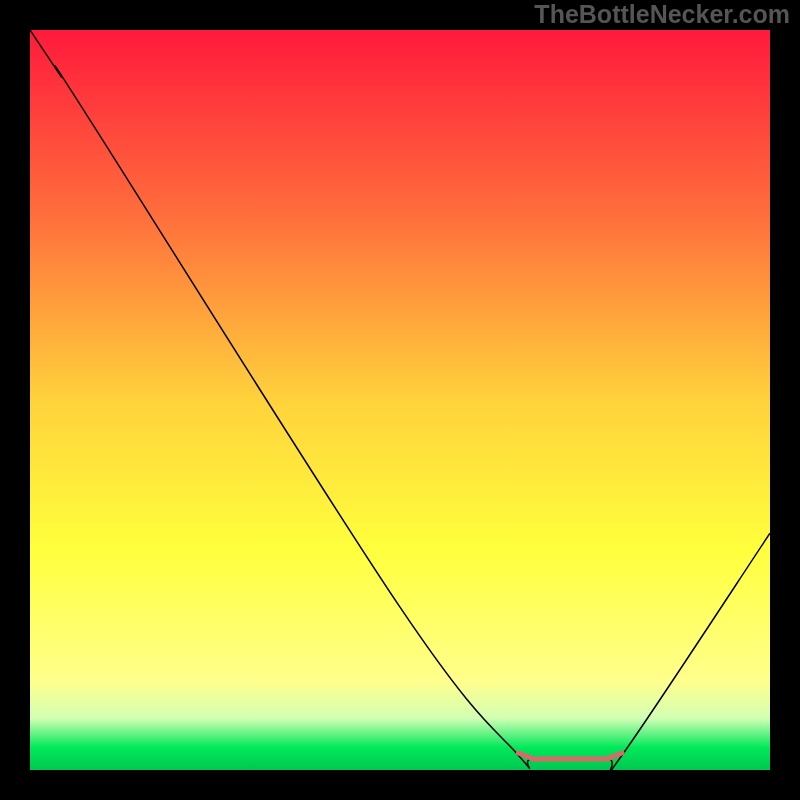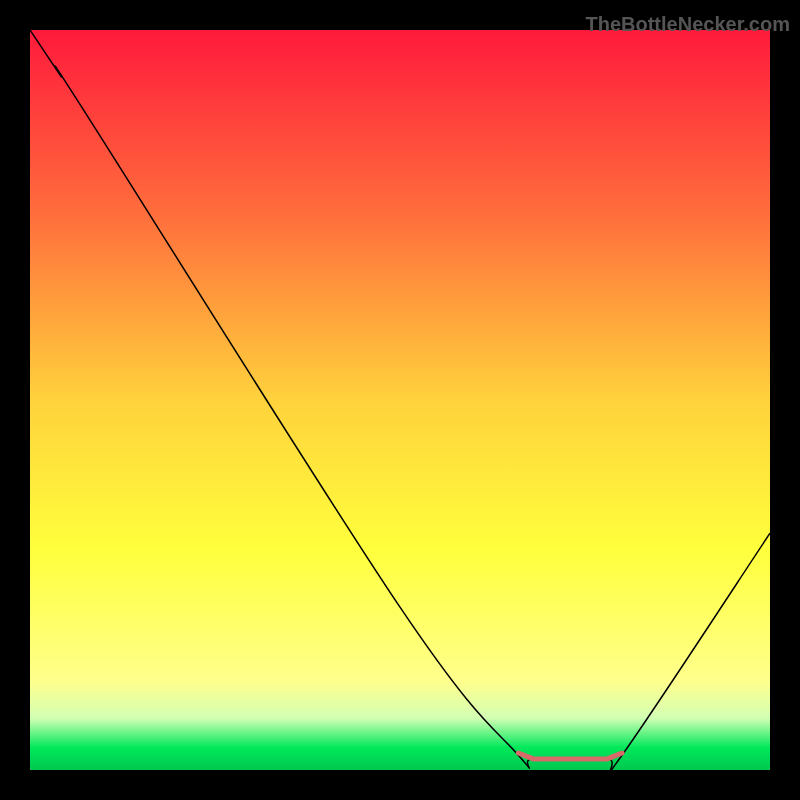--- a/index.html
+++ b/index.html
@@ -6,24 +6,24 @@
     margin: 0;
     padding: 0;
     width: 800px;
     height: 800px;
     background: #000;
     position: relative;
     font-family: Arial, sans-serif;
   }
   .watermark {
     position: absolute;
-    top: 13px;
+    top: 0;
     right: 10px;
     color: #555;
-    font-size: 20px;
+    font-size: 25px;
     font-weight: bold;
     z-index: 10;
   }
   .plot-area {
     position: absolute;
     left: 30px;
     top: 30px;
     width: 740px;
     height: 740px;
   }

